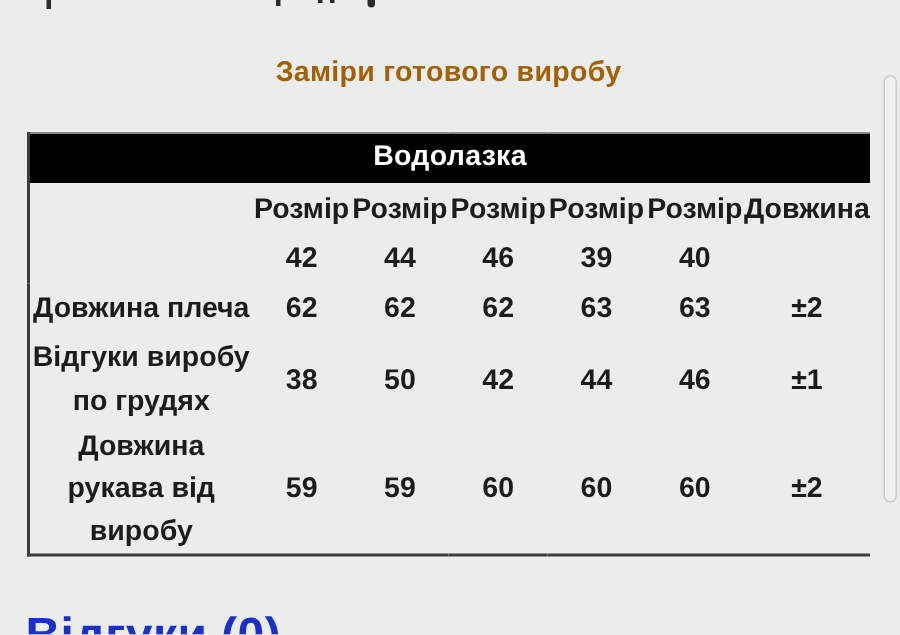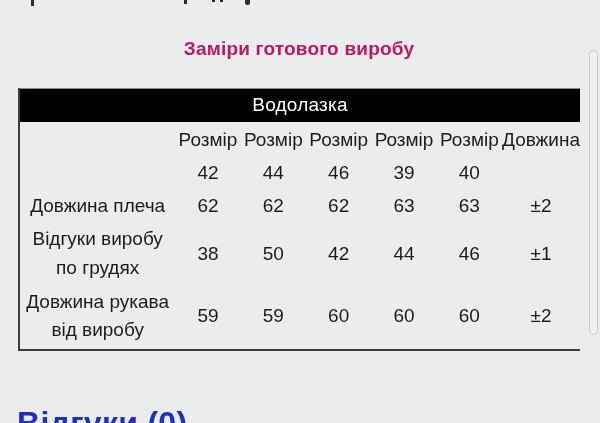--- a/index.html
+++ b/index.html
@@ -22,41 +22,41 @@
   .frag.f4 { left: 220px; width: 3px; height: 2px; }
   .frag.f5 { left: 245px; width: 5px; height: 5px; border-radius: 0 0 5px 5px; background: #2c2c2c; }
 
   .page-title {
     position: absolute;
     top: 38px; left: 0;
     width: 598px;
     text-align: center;
     font-size: 19px;
     font-weight: bold;
-    color: #be185d;
+    color: #a16207;
     letter-spacing: 0.2px;
   }
 
   table.size-chart {
     position: absolute;
     left: 18px; top: 88px;
     width: 562px;
     border-collapse: collapse;
     border-left: 2px solid #3d3d3d;
     border-bottom: 2px solid #3d3d3d;
     border-top: 1px solid #8e8e8e;
     font-size: 19px;
     color: #1c1c1c;
     z-index: 2;
   }
   table.size-chart td, table.size-chart th {
     padding: 0;
     text-align: center;
     vertical-align: middle;
-    font-weight: normal;
+    font-weight: bold;
   }
   tr.band th {
     background: #000000;
     color: #ffffff;
     height: 33px;
     font-size: 19px;
     letter-spacing: 0.2px;
   }
   tr.hdr   { height: 36px; }
   tr.sizes { height: 31px; }

